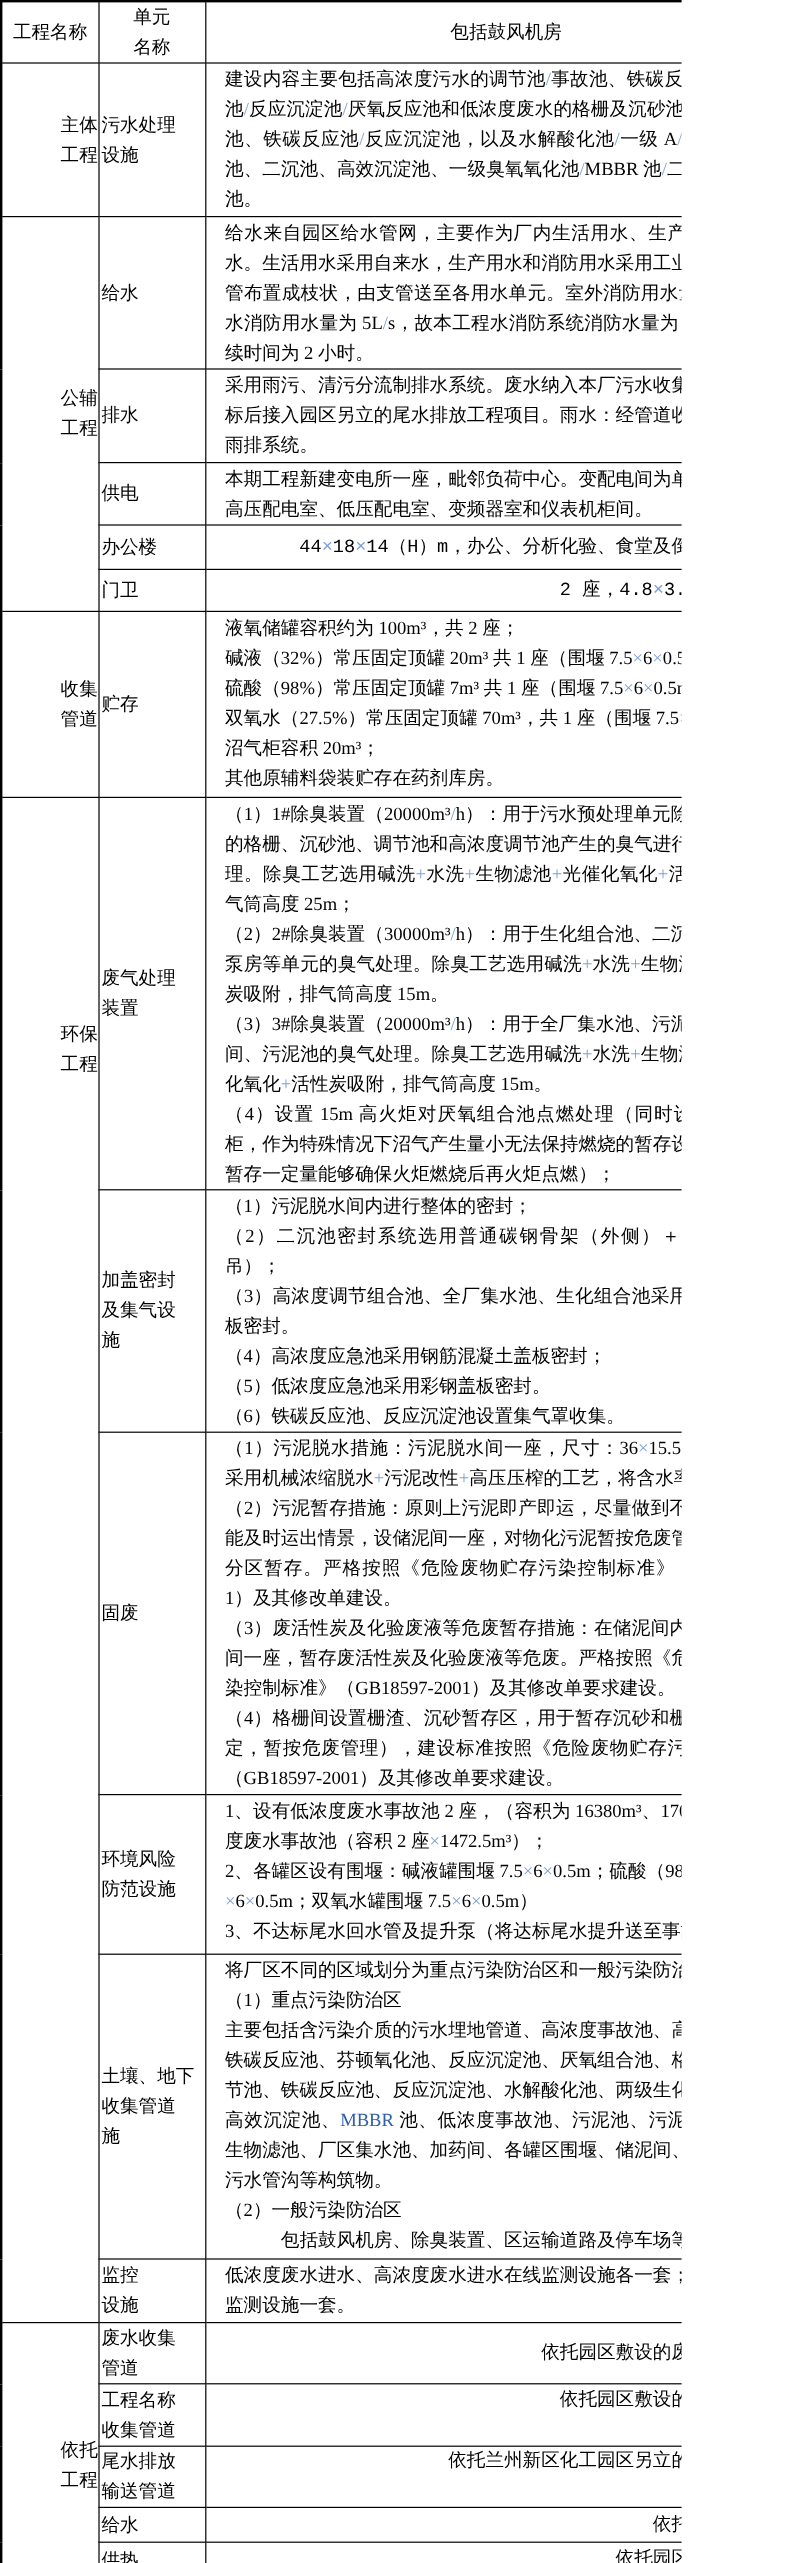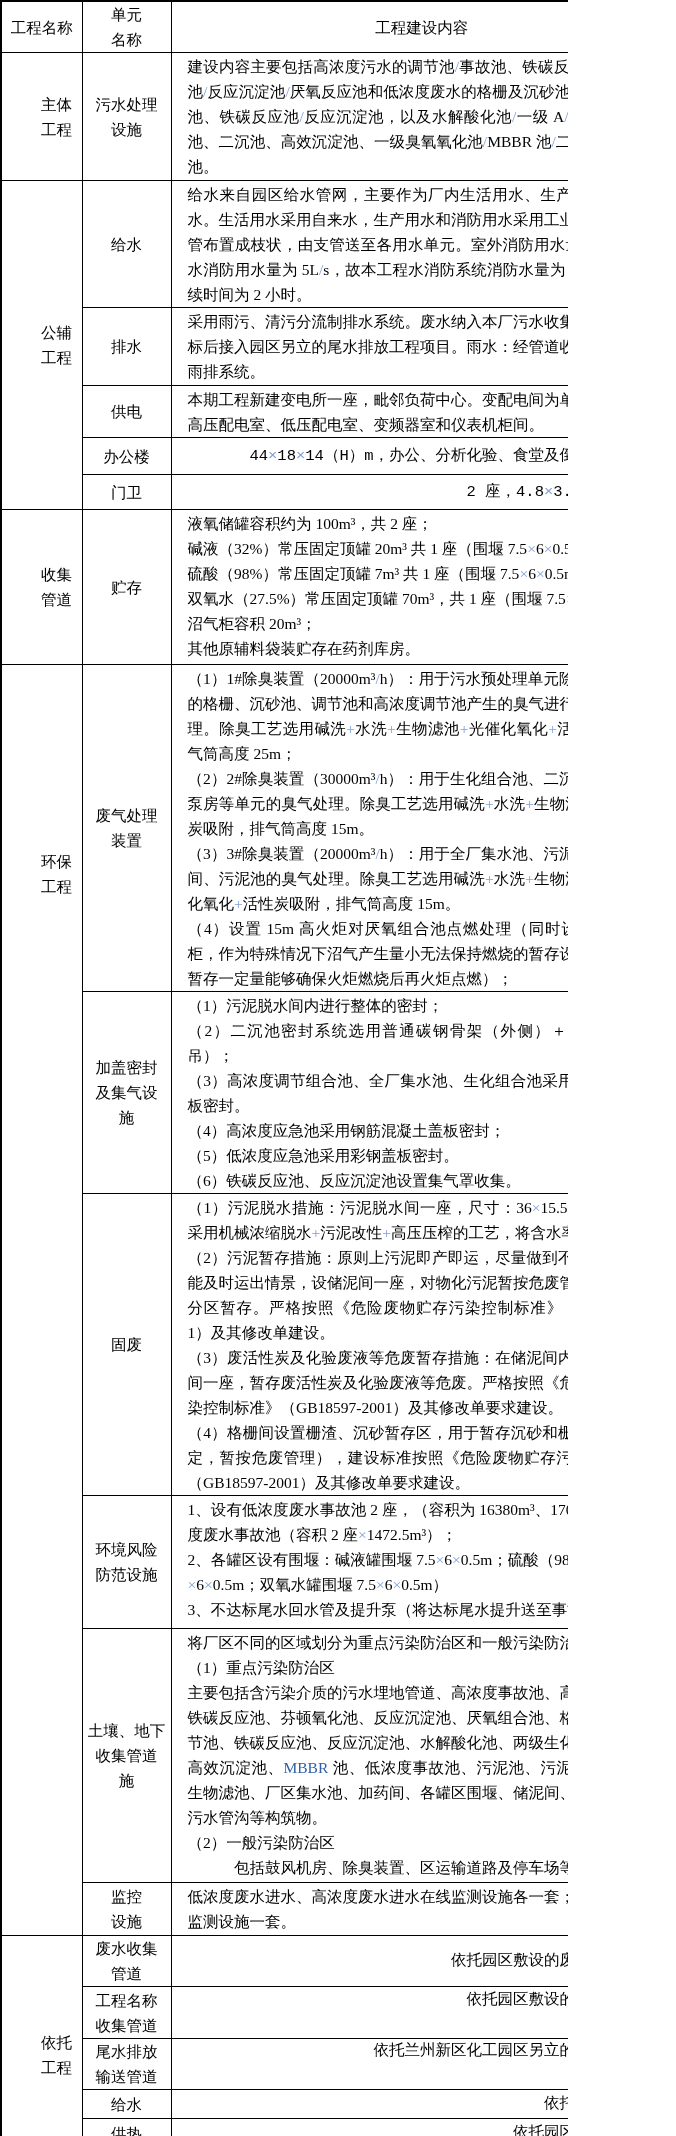--- a/index.html
+++ b/index.html
@@ -15,24 +15,24 @@
     border:1px solid #000;
     font-weight:normal;
     font-size:15.5px;
     line-height:25px;
     overflow:hidden;
     padding:0;
     vertical-align:middle;
   }
   th.hdr{text-align:center;white-space:pre-line;}
   td.sec{
-    text-align:left;vertical-align:middle;white-space:pre-line;padding-left:39px;
+    text-align:right;vertical-align:middle;white-space:pre-line;padding-left:39px;
   }
   td.sec.offset-top{vertical-align:top;padding-top:186px;font-family:Liberation Mono, monospace;}
-  td.unit{text-align:center;vertical-align:middle;white-space:pre-line;padding:0 2px;}
+  td.unit{text-align:left;vertical-align:middle;white-space:pre-line;padding:0 2px;}
   td.content{
     text-align:justify;
     vertical-align:top;
     white-space:pre-wrap;
     padding:1px 4px 0 16px;
     word-break:break-all;
   }
   td.content.center{
     text-align:right;vertical-align:middle;padding:0 4px;white-space:pre-line;font-family:Liberation Mono, monospace;
   }
@@ -48,21 +48,21 @@
       <col style="width:81px">
       <col style="width:89px">
       <col>
     </colgroup>
 
     <tbody>
         <tr style="height:50px">
       <th class="hdr">工程名称</th>
       <th class="hdr">单元
 名称</th>
-      <th class="hdr">工程建设内容</th>
+      <th class="hdr">包括鼓风机房</th>
     </tr>
 
     <tr style="height:128px">
       <td class="sec">主体工程</td>
       <td class="unit">污水处理
 设施</td>
       <td class="content colorize">建设内容主要包括高浓度污水的调节池<span class="sym">/</span>事故池、铁碳反应池<span class="sym">/</span>芬顿氧化池<span class="sym">/</span>反应沉淀池<span class="sym">/</span>厌氧反应池和低浓度废水的格栅及沉砂池、调节池<span class="sym">/</span>事故池、铁碳反应池<span class="sym">/</span>反应沉淀池，以及水解酸化池<span class="sym">/</span>一级 A<span class="sym">/</span>O 池<span class="sym">/</span>二级 A<span class="sym">/</span>O 池、二沉池、高效沉淀池、一级臭氧氧化池<span class="sym">/</span>MBBR 池<span class="sym">/</span>二级臭氧池<span class="sym">/</span>BAF 池。</td>
     </tr>
 
     <tr style="height:127px">

